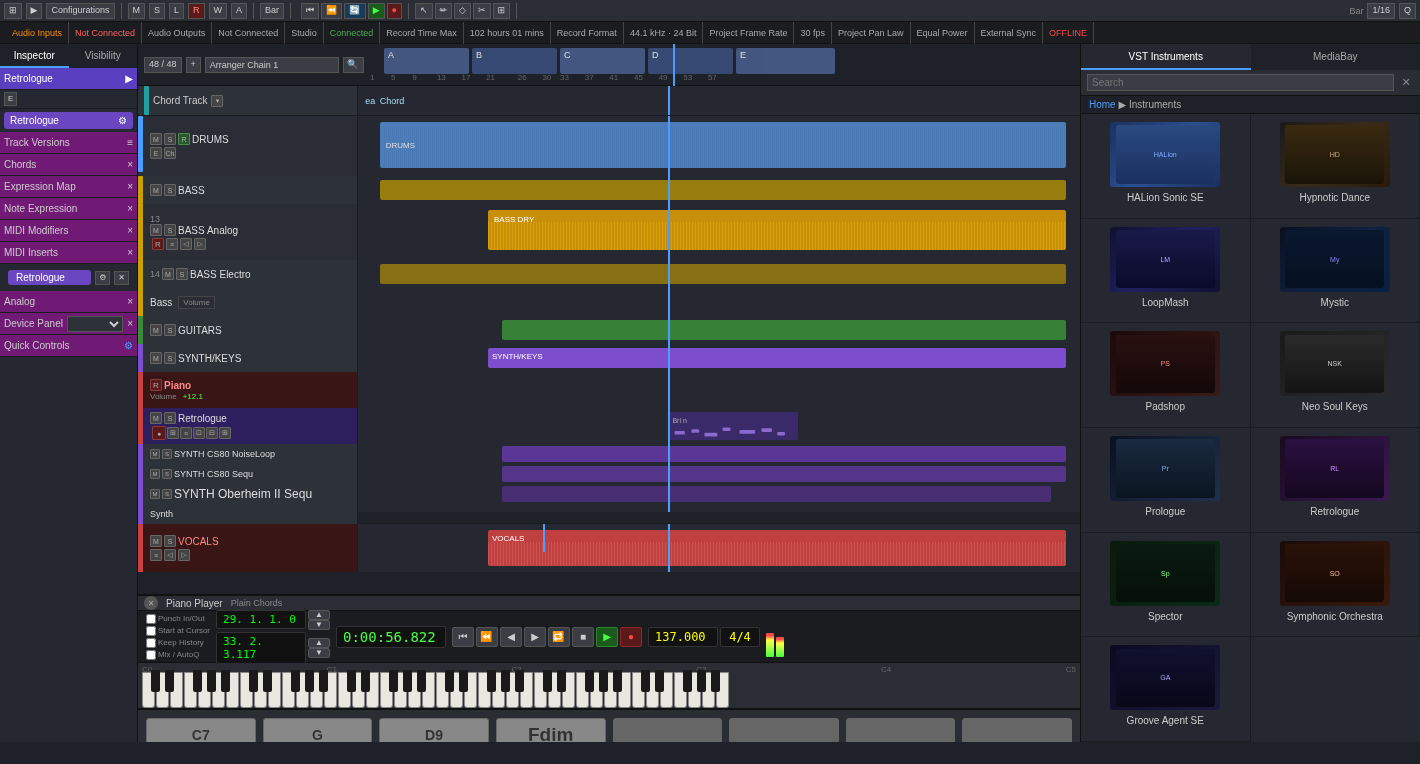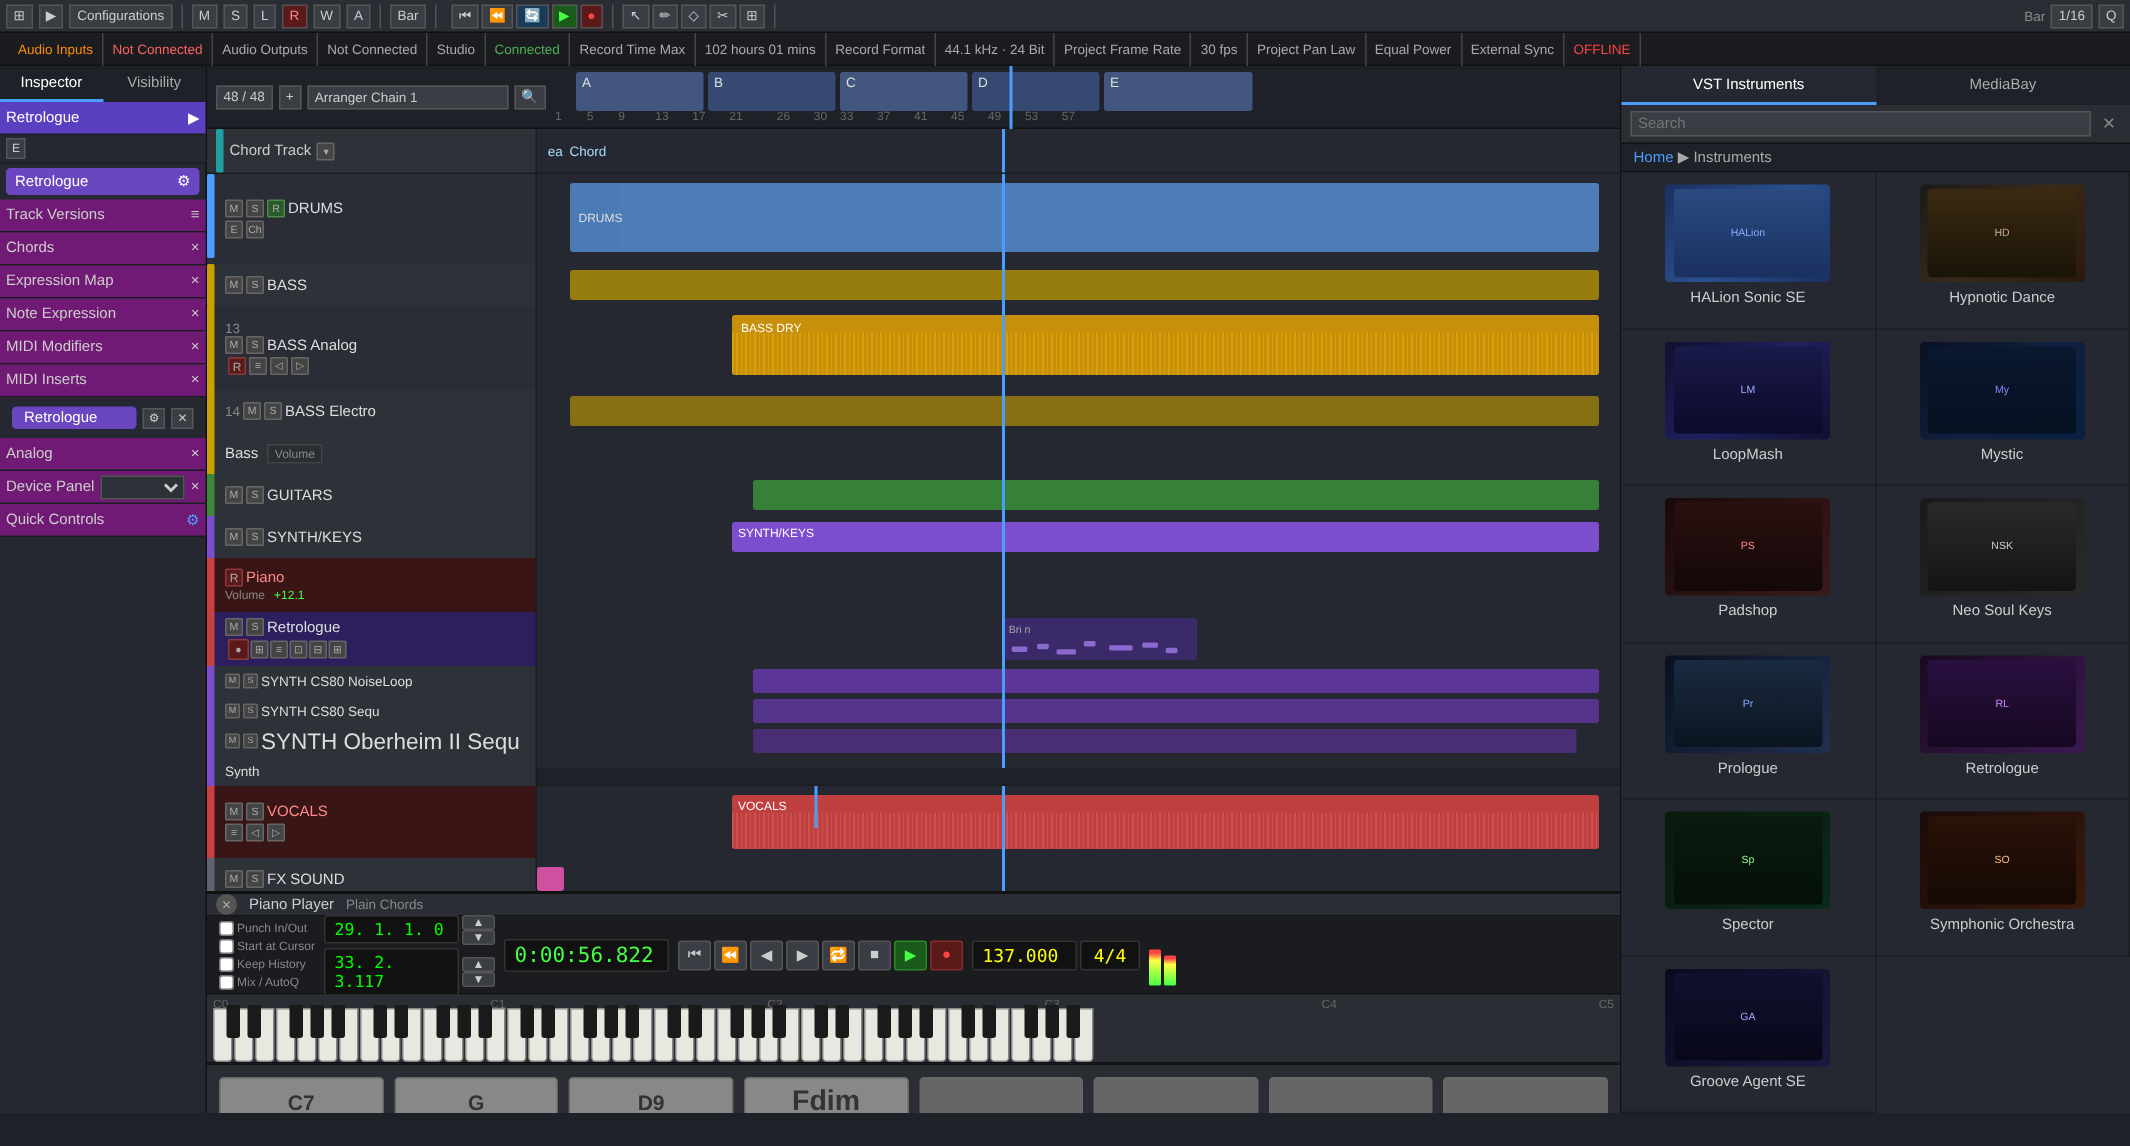--- a/index.html
+++ b/index.html
@@ -678,21 +678,21 @@
             <div class="playhead" style="left:43%;"></div>
           </div>
         </div>
 
         <div class="track-row-wrapper" style="height:36px;">
           <div class="track-header-cell" style="height:36px;background:#3a1515;">
             <div style="position:absolute;left:0;top:0;bottom:0;width:5px;background:#c84040;"></div>
             <div style="padding-left:8px;">
               <div style="display:flex;align-items:center;gap:2px;">
                 <div class="track-btn red" style="font-size:8px;padding:0 3px;">R</div>
-                <span class="track-name" style="color:#f88;">Piano</span>
+                <span class="track-name" style="color:#f88;font-weight:bold;">Piano</span>
               </div>
               <div style="display:flex;align-items:center;gap:2px;margin-top:1px;font-size:8px;color:#888;">
                 <span>Volume</span>
                 <span style="color:#4f4;margin-left:4px;">+12.1</span>
               </div>
             </div>
           </div>
           <div class="track-clip-cell" style="height:36px;background:#252830;position:relative;">
             <div class="playhead" style="left:43%;"></div>
           </div>
@@ -766,21 +766,21 @@
             <div class="playhead" style="left:43%;"></div>
           </div>
         </div>
 
         <div class="track-row-wrapper" style="height:20px;">
           <div class="track-header-cell" style="height:20px;">
             <div style="position:absolute;left:0;top:0;bottom:0;width:5px;background:#7c4dcc;"></div>
             <div style="padding-left:8px;display:flex;align-items:center;gap:2px;">
               <div class="track-btn" style="width:10px;height:10px;font-size:6px;">M</div>
               <div class="track-btn" style="width:10px;height:10px;font-size:6px;">S</div>
-              <span class="track-name" style="font-size:15px;">SYNTH Oberheim II Sequ</span>
+              <span class="track-name" style="font-size:12px;">SYNTH Oberheim II Sequ</span>
             </div>
           </div>
           <div class="track-clip-cell" style="background:#252830;position:relative;">
             <div style="position:absolute;top:2px;left:20%;right:4%;height:16px;background:#5a3090;border-radius:2px;opacity:0.7;"></div>
             <div class="playhead" style="left:43%;"></div>
           </div>
         </div>
 
         <div class="track-row-wrapper" style="height:20px;flex-direction:column;">
           <div class="track-header-cell" style="height:20px;">
@@ -812,35 +812,20 @@
           </div>
           <div class="track-clip-cell" style="height:48px;background:#252830;position:relative;">
             <div style="position:absolute;top:6px;left:18%;right:2%;height:36px;background:#c04040;border-radius:2px;padding:1px 4px;overflow:hidden;">
               <span style="font-size:8px;color:#fff;">VOCALS</span>
               <div style="position:absolute;top:12px;left:0;right:0;bottom:0;background:repeating-linear-gradient(90deg,rgba(255,150,150,0.2) 0,rgba(255,150,150,0.2) 1px,transparent 1px,transparent 3px);"></div>
             </div>
             <div class="playhead" style="left:43%;"></div>
           </div>
         </div>
 
-        <div class="track-row-wrapper" style="height:28px;">
-          <div class="track-header-cell" style="height:28px;">
-            <div style="position:absolute;left:0;top:0;bottom:0;width:5px;background:#606070;"></div>
-            <div style="padding-left:8px;display:flex;align-items:center;gap:2px;">
-              <div class="track-btn">M</div>
-              <div class="track-btn">S</div>
-              <span class="track-name">FX SOUND</span>
-            </div>
-          </div>
-          <div class="track-clip-cell" style="background:#252830;position:relative;">
-
-            <div style="position:absolute;top:6px;left:0%;width:2.5%;height:16px;background:#d050a0;border-radius:2px;"></div>
-            <div class="playhead" style="left:43%;"></div>
-          </div>
-        </div>
 
       </div>
 
     </div>
 
     <div class="bottom-section">
       <div class="bottom-header">
         <div class="close-btn">✕</div>
         <span>Piano Player</span>
         <span style="font-size:9px;color:#888;">Plain Chords</span>

